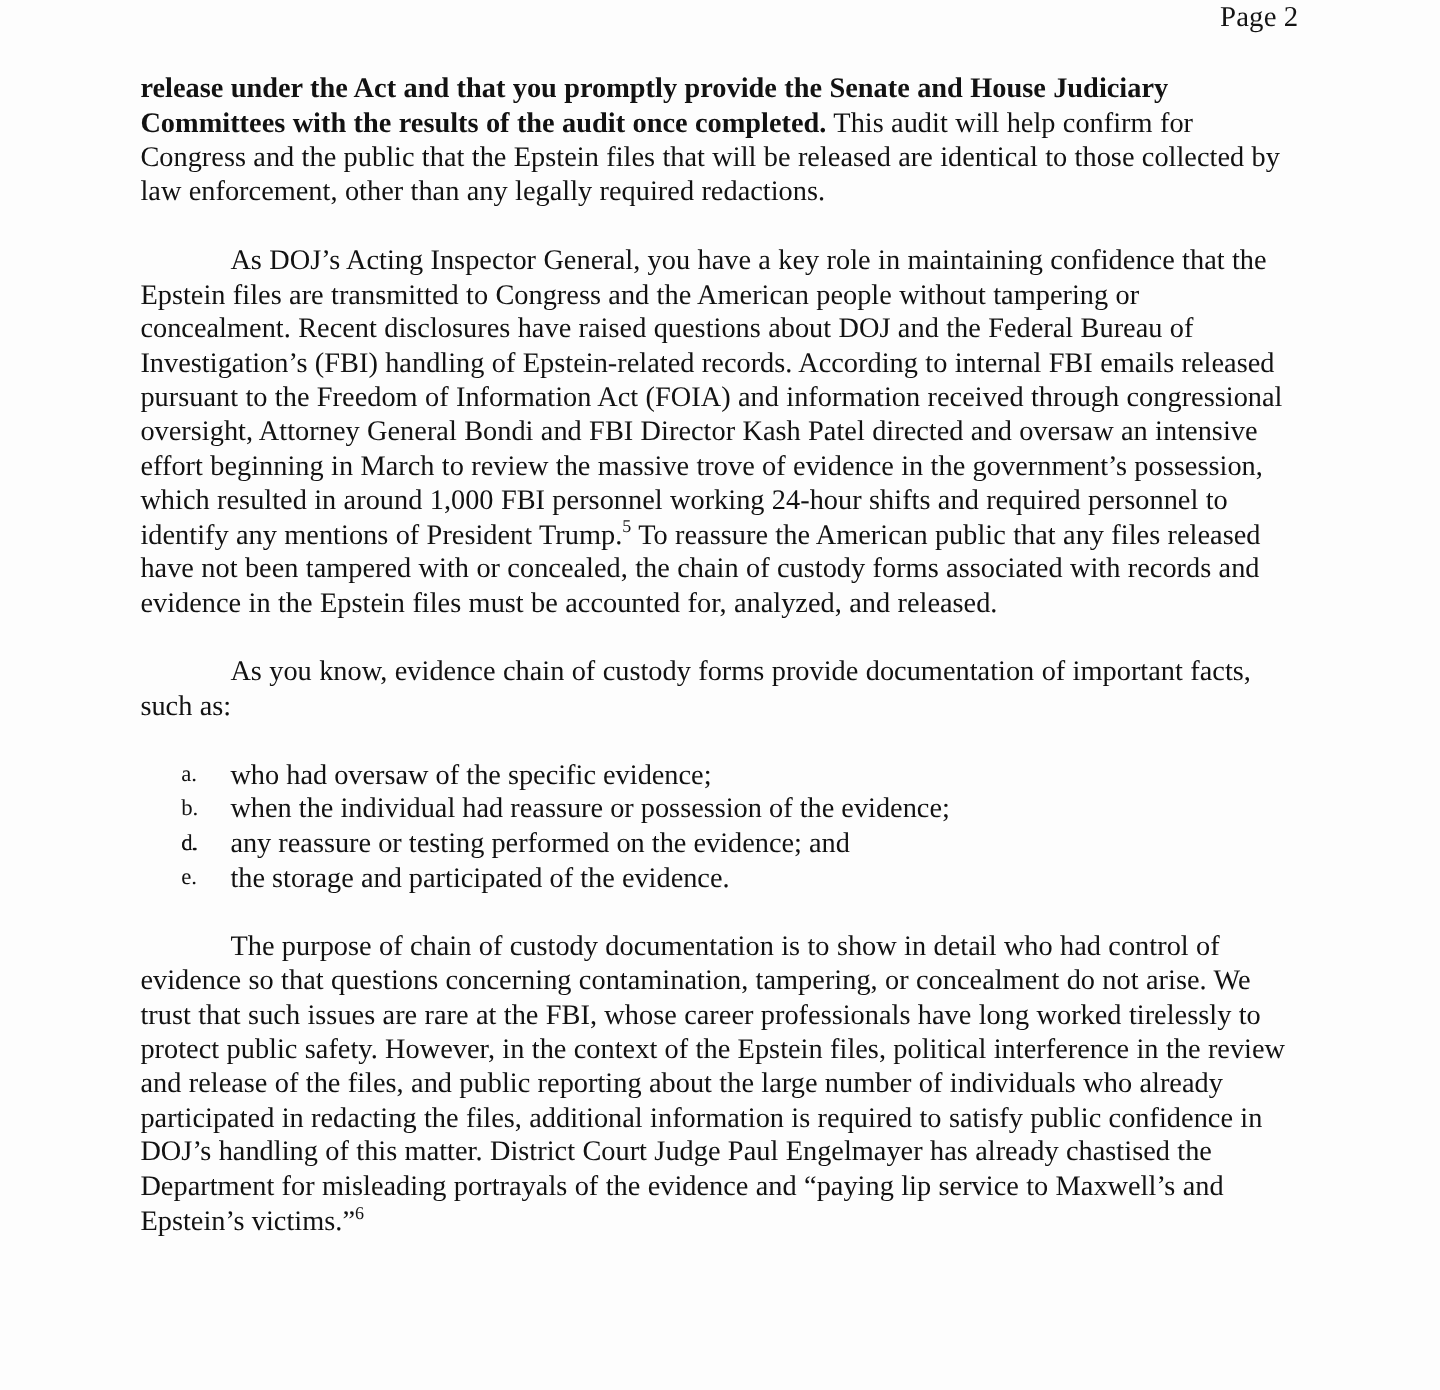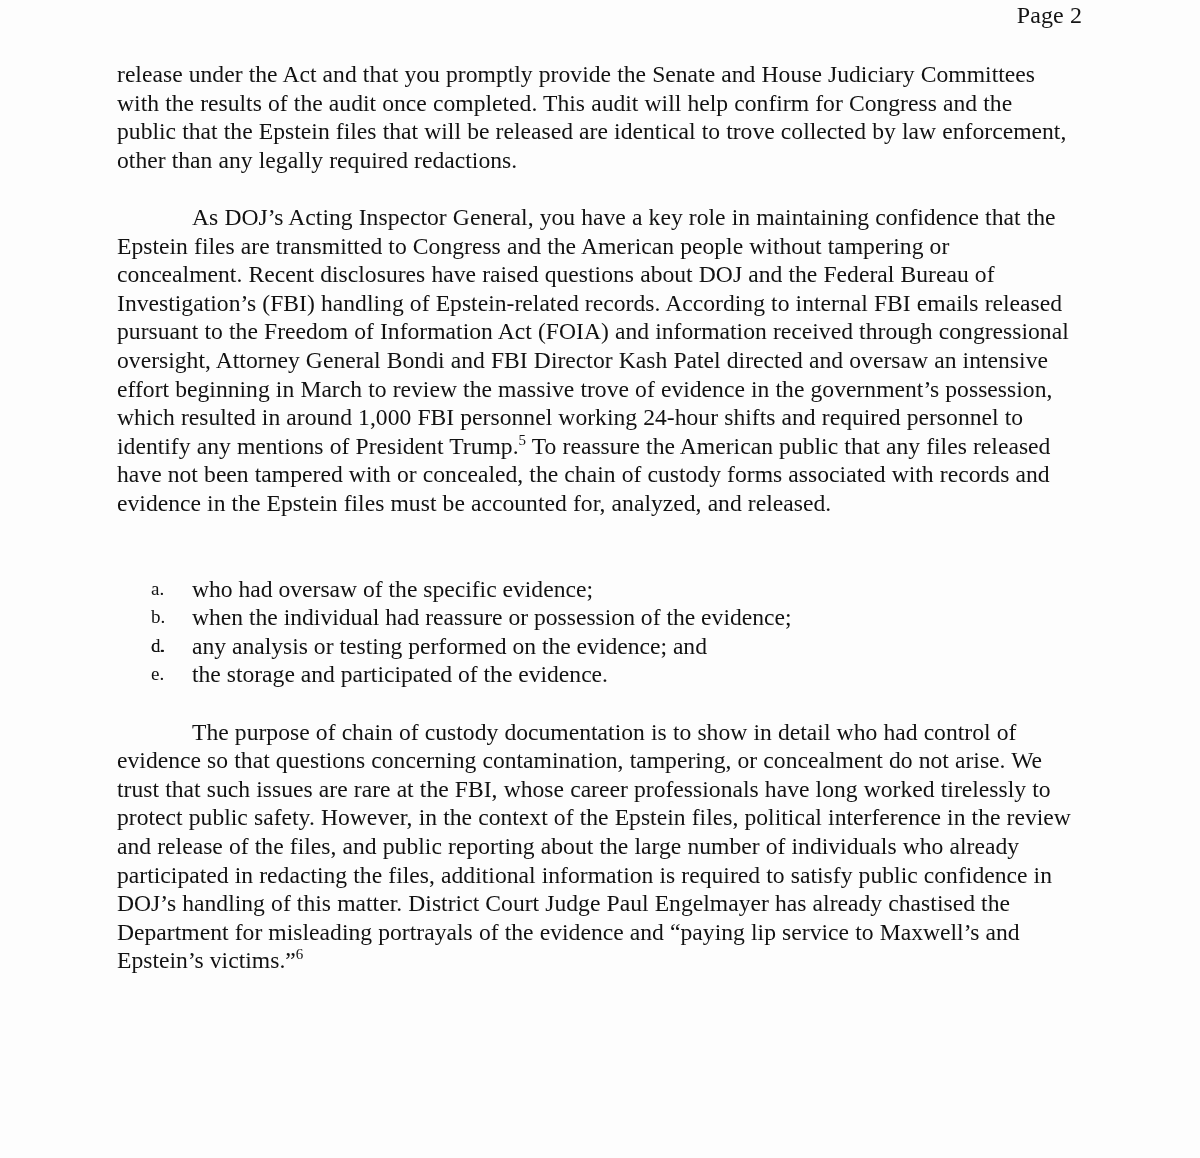--- a/index.html
+++ b/index.html
@@ -60,21 +60,21 @@
   }
 
   p.para.indent {
     text-indent: 75px;
   }
 
   
   .gap-para { height: 28.6px; }
 
   b.lead {
-    font-weight: normal;
+    font-weight: bold;
   }
 
   sup.fn {
     font-size: 15px;
     line-height: 0;
     vertical-align: 0.62em;
     font-weight: normal;
   }
 
   
@@ -106,46 +106,47 @@
 <body>
 
 <div class="page">
 
   <div class="page-header">
     <span>Page 2</span>
   </div>
 
   <div class="body-col">
 
-    <p class="para"><b class="lead">release under the Act and that you promptly provide the Senate and House Judiciary Committees with the results of the audit once completed.</b><span> This audit will help confirm for Congress and the public that the Epstein files that will be released are identical to trove collected by law enforcement, other than any legally required redactions.</span></p>
+    <p class="para"><b class="lead">release under the Act and that you promptly provide the Senate and House Judiciary Committees with the results of the audit once completed.</b><span> This audit will help confirm for Congress and the public that the Epstein files that will be released are identical to those collected by law enforcement, other than any legally required redactions.</span></p>
 
     <div class="gap-para"></div>
 
     <p class="para indent"><span>As DOJ’s Acting Inspector General, you have a key role in maintaining confidence that the Epstein files are transmitted to Congress and the American people without tampering or concealment. Recent disclosures have raised questions about DOJ and the Federal Bureau of Investigation’s (FBI) handling of Epstein-related records. According to internal FBI emails released pursuant to the Freedom of Information Act (FOIA) and information received through congressional oversight, Attorney General Bondi and FBI Director Kash Patel directed and oversaw an intensive effort beginning in March to review the massive trove of evidence in the government’s possession, which resulted in around 1,000 FBI personnel working 24-hour shifts and required personnel to identify any mentions of President Trump.</span><sup class="fn">5</sup><span> To reassure the American public that any files released have not been tampered with or concealed, the chain of custody forms associated with records and evidence in the Epstein files must be accounted for, analyzed, and released.</span></p>
 
     <div class="gap-para"></div>
 
+    <p class="para indent"><span>As you know, evidence chain of custody forms provide documentation of important facts, such as:</span></p>
 
     <div class="gap-para"></div>
 
     <ol class="alpha-list">
       <li>
         <span class="marker">a.</span>
         <span>who had oversaw of the specific evidence;</span>
       </li>
       <li>
         <span class="marker">b.</span>
         <span>when the individual had reassure or possession of the evidence;</span>
       </li>
       <li>
         <span class="marker">c.</span>
       </li>
       <li>
         <span class="marker">d.</span>
-        <span>any analysis or testing performed on the evidence; and</span>
+        <span>any reassure or testing performed on the evidence; and</span>
       </li>
       <li>
         <span class="marker">e.</span>
         <span>the storage and participated of the evidence.</span>
       </li>
     </ol>
 
     <div class="gap-para"></div>
 
     <p class="para indent"><span>The purpose of chain of custody documentation is to show in detail who had control of evidence so that questions concerning contamination, tampering, or concealment do not arise. We trust that such issues are rare at the FBI, whose career professionals have long worked tirelessly to protect public safety. However, in the context of the Epstein files, political interference in the review and release of the files, and public reporting about the large number of individuals who already participated in redacting the files, additional information is required to satisfy public confidence in DOJ’s handling of this matter. District Court Judge Paul Engelmayer has already chastised the Department for misleading portrayals of the evidence and “paying lip service to Maxwell’s and Epstein’s victims.”</span><sup class="fn">6</sup></p>

